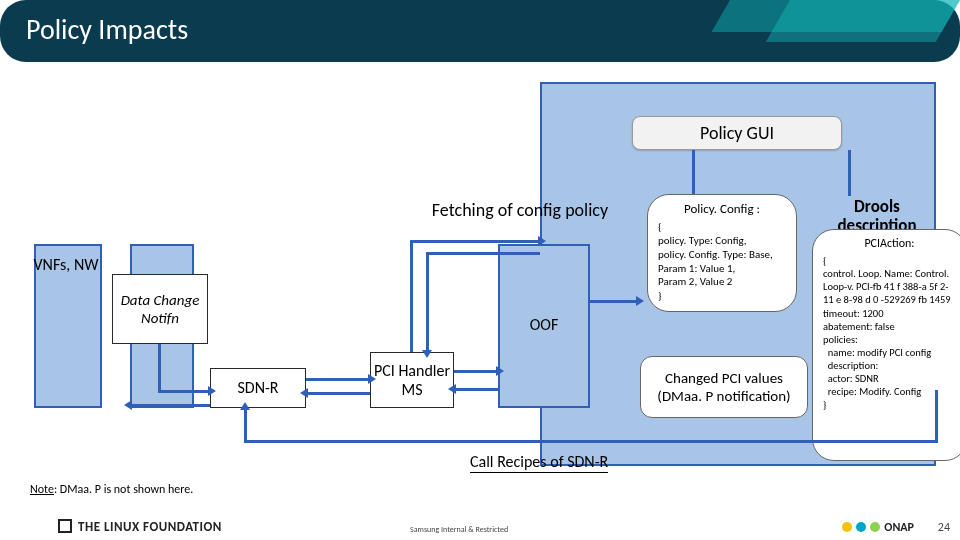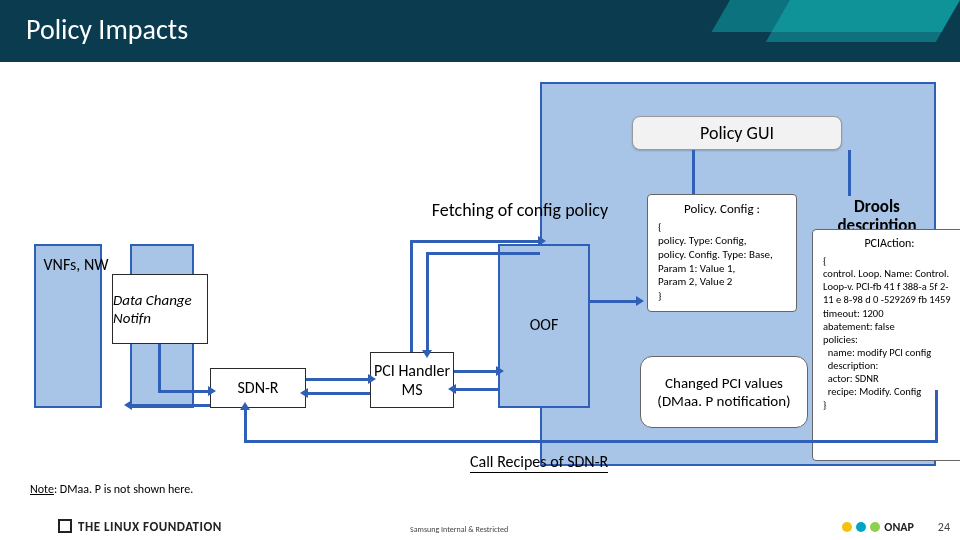--- a/index.html
+++ b/index.html
@@ -1,54 +1,54 @@
 <!DOCTYPE html>
 <html><head>
 <meta charset="utf-8">
 <style>
 * { margin:0; padding:0; box-sizing:border-box; }
 body { font-family: Calibri, Arial, sans-serif; width:960px; height:540px; position:relative; background:#fff; overflow:hidden; }
 
 
-.title-bar { position:absolute; top:0; left:0; width:960px; height:62px; background:#0b3b4f; }
+.title-bar { position:absolute; top:0; left:0; width:960px; height:62px; background:#0b3b4f;border-radius:26px; }
 .title-bar .accent1 { position:absolute; right:0; top:0; width:230px; height:32px; background:#0fa2a6; transform:skewX(-30deg); transform-origin:top right; opacity:.55; }
 .title-bar .accent2 { position:absolute; right:0; top:0; width:170px; height:42px; background:#13c2c2; transform:skewX(-30deg); transform-origin:top right; opacity:.4; }
 .title-text { position:absolute; top:12px; left:26px; color:#fff; font-size:28px; font-weight:400; }
 
 
 .drools-box { position:absolute; top:82px; left:540px; width:396px; height:384px; border:2px solid #2f5fb7; background:#a8c4e6; }
 .drools-title { text-align:center; font-size:18px; font-weight:400; padding:5px 0; }
 
 
 .gui { position:absolute; top:32px; left:90px; width:210px; height:34px; background:#f2f2f2; border:1px solid #999; border-radius:8px; font-size:18px; display:flex; align-items:center; justify-content:center; box-shadow:0 1px 2px rgba(0,0,0,.18); }
 
 
 .ctrl { position:absolute; top:114px; right:6px; width:102px; font-weight:700; font-size:17px; text-align:center; line-height:1.1; }
 
 
-.bubble { position:absolute; background:#fff; border:1px solid #666; border-radius:4px; padding:6px 10px 8px; font-size:11px; line-height:1.25; }
+.bubble { position:absolute; background:#fff; border:1px solid #666; border-radius:22px; padding:6px 10px 8px; font-size:11px; line-height:1.25; }
 .bubble .hdr { font-size:13px; font-weight:400; text-align:center; margin-bottom:3px; }
 .bubble.cfg { top:110px; left:105px; width:150px; }
 .bubble.act { top:145px; left:270px; width:155px; height:232px; font-size:10.5px; }
 .bubble pre { font-family:inherit; white-space:pre-wrap; }
 
 
-.changed { position:absolute; top:272px; left:98px; width:168px; height:72px; background:#fff; border:1px solid #666; border-radius:12px; display:flex; align-items:center; justify-content:center; text-align:center; font-size:15px; font-weight:400; line-height:1.2; padding:4px 6px; }
+.changed { position:absolute; top:272px; left:98px; width:168px; height:62px; background:#fff; border:1px solid #666; border-radius:12px; display:flex; align-items:center; justify-content:center; text-align:center; font-size:15px; font-weight:400; line-height:1.2; padding:4px 6px; }
 
 
 .pillar { position:absolute; background:#a8c4e6; border:2px solid #2f5fb7; }
 .pillar.vnf { top:244px; left:34px; width:68px; height:164px; }
 .pillar.sdn { top:244px; left:130px; width:64px; height:164px; }
 .pillar.oof { top:244px; left:498px; width:92px; height:164px; }
 
 .pillar-label { position:absolute; text-align:center; font-size:16px; line-height:1.15; }
-.vnf-lbl { top:256px; left:42px; width:68px; }
+.vnf-lbl { top:256px; left:32px; width:68px; }
 
 
-.dcn { position:absolute; top:274px; left:112px; width:96px; height:70px; background:#fff; border:1px solid #2a2a2a; font-style:italic; font-size:15px; line-height:1.2; display:flex; align-items:center; justify-content:center; }
+.dcn { position:absolute; top:274px; left:112px; width:96px; height:70px; background:#fff; border:1px solid #2a2a2a; text-align:center; font-style:italic; font-size:15px; line-height:1.2; display:flex; align-items:center; justify-content:center; }
 
 
 .box { position:absolute; background:#fff; border:1px solid #2a2a2a; display:flex; align-items:center; justify-content:center; text-align:center; font-size:16px; line-height:1.2; }
 .sdn-r { top:368px; left:210px; width:96px; height:40px; }
 .pci-h { top:352px; left:370px; width:84px; height:56px; }
 
 
 .fetch { position:absolute; top:200px; left:420px; width:200px; text-align:center; font-size:18px; line-height:1.15; }
 
 

